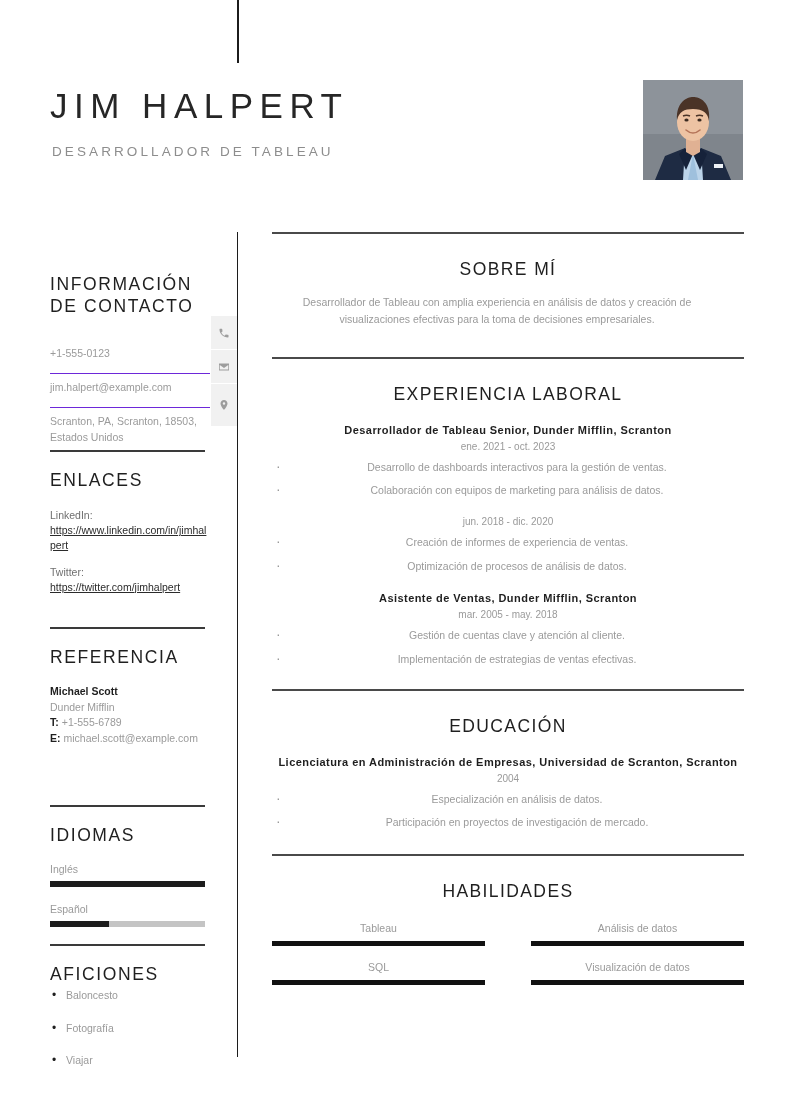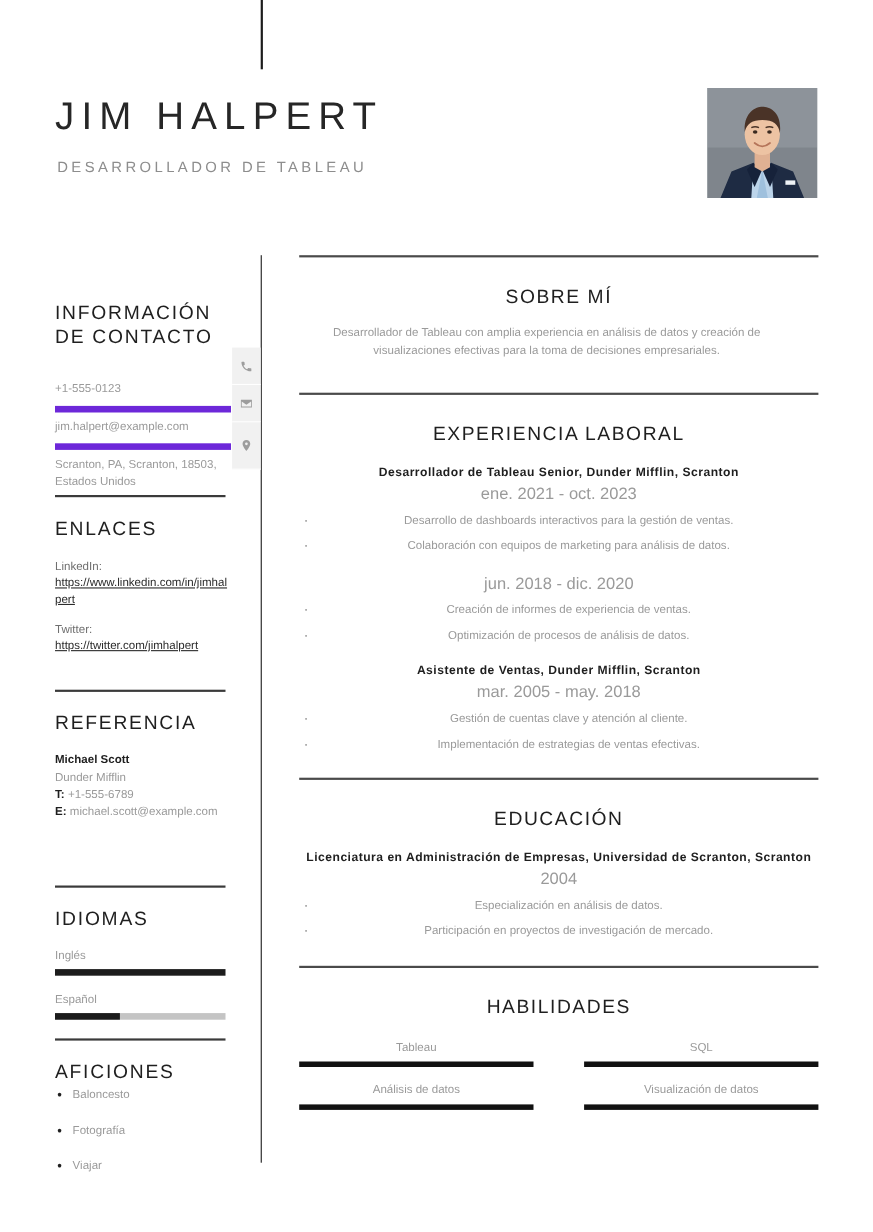--- a/index.html
+++ b/index.html
@@ -78,21 +78,21 @@
   .side-rule {
     width: 155px; height: 2px; background: #3a3a3a; margin: 0;
   }
 
   .sec-contact { position: absolute; left: 50px; top: 42px; width: 160px; }
   .contact-list { margin-top: 22px; }
   .contact-row {
     display: flex; align-items: flex-start;
     min-height: 34px;
     padding: 6px 0 7px 0;
-    border-bottom: 6px solid #6d28d9;
+    border-bottom: 1px solid #6d28d9;
   }
   .contact-row:last-child { border-bottom: none; }
   .contact-text {
     font-size: 10.5px; color: #9a9a9a; line-height: 1.5;
     width: 155px;
   }
 
   
   .icon-strip {
     position: absolute;
@@ -156,21 +156,21 @@
   .summary {
     font-size: 10.5px; color: #9a9a9a; line-height: 1.65;
     margin-top: 14px; width: 450px;
   }
 
   .entry { margin-top: 18px; }
   .entry-title {
     font-size: 11px; font-weight: bold; color: #1f1f1f;
     letter-spacing: 0.45px; line-height: 1.45;
   }
-  .entry-date { font-size: 15px; color: #9a9a9a; margin-top: 2px; }
+  .entry-date { font-size: 10px; color: #9a9a9a; margin-top: 2px; }
   .bullets { list-style: none; padding: 0; margin: 8px 0 0 0; }
   .bullet {
     font-size: 10.5px; color: #9a9a9a; line-height: 1.4;
     position: relative; padding-left: 18px; margin-bottom: 9px;
   }
   .bullet::before {
     content: "\00B7";
     position: absolute; left: 4px; top: -3px;
     color: #9a9a9a; font-size: 14px;
   }
@@ -383,32 +383,32 @@
       <div class="main-divider"></div>
       <div class="main-title">HABILIDADES</div>
       <div class="skills-grid">
         <div>
           <div class="skill-name">Tableau</div>
           <div class="skill-bar">
             <div class="skill-fill" style="width: 100%;"></div>
           </div>
         </div>
         <div>
+          <div class="skill-name">Análisis de datos</div>
+          <div class="skill-bar">
+            <div class="skill-fill" style="width: 100%;"></div>
+          </div>
+        </div>
+        <div>
           <div class="skill-name">SQL</div>
           <div class="skill-bar">
             <div class="skill-fill" style="width: 100%;"></div>
           </div>
         </div>
         <div>
-          <div class="skill-name">Análisis de datos</div>
-          <div class="skill-bar">
-            <div class="skill-fill" style="width: 100%;"></div>
-          </div>
-        </div>
-        <div>
           <div class="skill-name">Visualización de datos</div>
           <div class="skill-bar">
             <div class="skill-fill" style="width: 100%;"></div>
           </div>
         </div>
       </div>
     </div>
 
   </div>
 </div>

